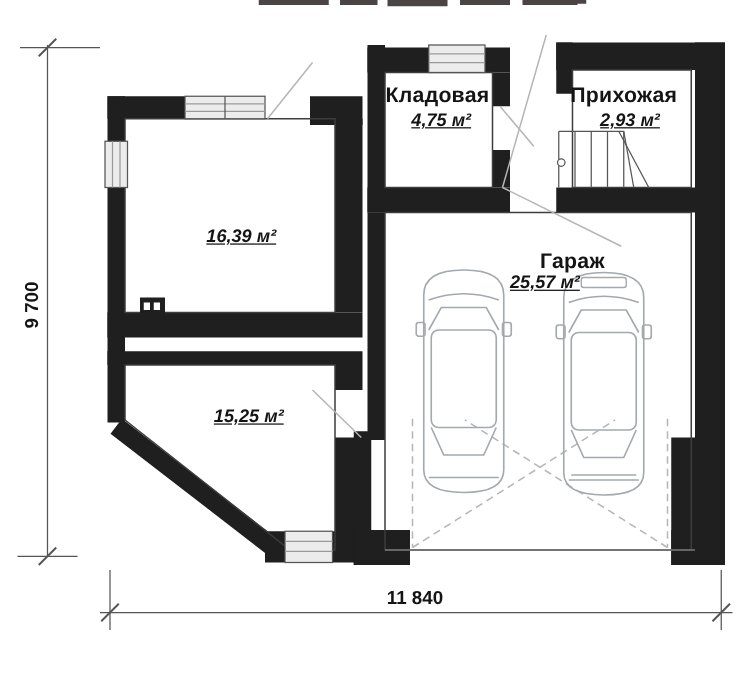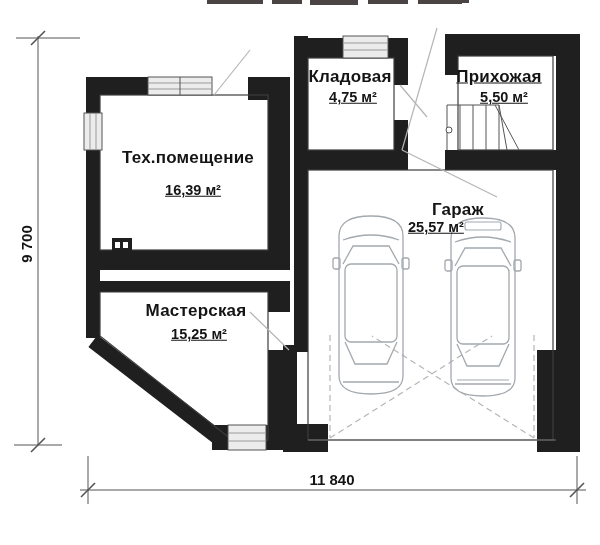--- a/index.html
+++ b/index.html
@@ -4,21 +4,21 @@
 <style>
   html,body{margin:0;padding:0;background:#fff;}
   .plan{
     position:relative;width:600px;height:545px;background:#ffffff;overflow:hidden;
     font-family:"Liberation Sans", sans-serif;color:#111;
   }
   .plan svg{position:absolute;left:0;top:0;}
   .lbl{position:absolute;font-weight:bold;white-space:nowrap;color:#141414;
        transform:translate(-50%,-50%);line-height:1;}
   .room-name{font-size:17px;letter-spacing:.2px;}
-  .room-area{font-size:14.5px;text-decoration:underline;}
+  .room-area{font-size:14.5px;text-decoration:underline;font-style:italic;}
   .left-align{transform:translate(0,-50%);}
   .dim{font-size:15px;font-weight:bold;}
   .dim-v{transform:translate(-50%,-50%) rotate(-90deg);}
 </style>
 </head>
 <body>
 
 <div class="plan">
 
   <svg width="600" height="545" viewBox="0 0 600 545">
@@ -156,31 +156,29 @@
       </g>
     </defs>
     <use href="#car-shape" x="333" y="212"></use>
     <use href="#car-shape" x="445" y="214"></use>
     <g stroke="#a3a9ae" stroke-width="1.1" fill="none">
       <rect x="465" y="222" width="36" height="8" rx="2"></rect>
       <line x1="457" y1="380" x2="509" y2="380"></line>
     </g>
   </svg>
 
-  <div class="lbl room-name" style="left:188px;top:157px;">Тех.помещение</div>
   <div class="lbl room-area" style="left:193px;top:190px;">16,39 м²</div>
 
   <div class="lbl room-name" style="left:350px;top:76px;">Кладовая</div>
   <div class="lbl room-area" style="left:353px;top:97px;">4,75 м²</div>
 
-  <div class="lbl room-name" style="left:499px;top:76px;text-decoration:underline;">Прихожая</div>
-  <div class="lbl room-area" style="left:504px;top:97px;">5,50 м²</div>
+  <div class="lbl room-name" style="left:499px;top:76px;">Прихожая</div>
+  <div class="lbl room-area" style="left:504px;top:97px;">2,93 м²</div>
 
   <div class="lbl room-name left-align" style="left:432px;top:209px;">Гараж</div>
   <div class="lbl room-area left-align" style="left:408px;top:227px;">25,57 м²</div>
 
-  <div class="lbl room-name" style="left:196px;top:310px;">Мастерская</div>
   <div class="lbl room-area" style="left:199px;top:334px;">15,25 м²</div>
 
   <div class="lbl dim dim-v" style="left:26px;top:244px;">9 700</div>
   <div class="lbl dim" style="left:332px;top:479px;">11 840</div>
 
 </div>
 
 </body></html>

